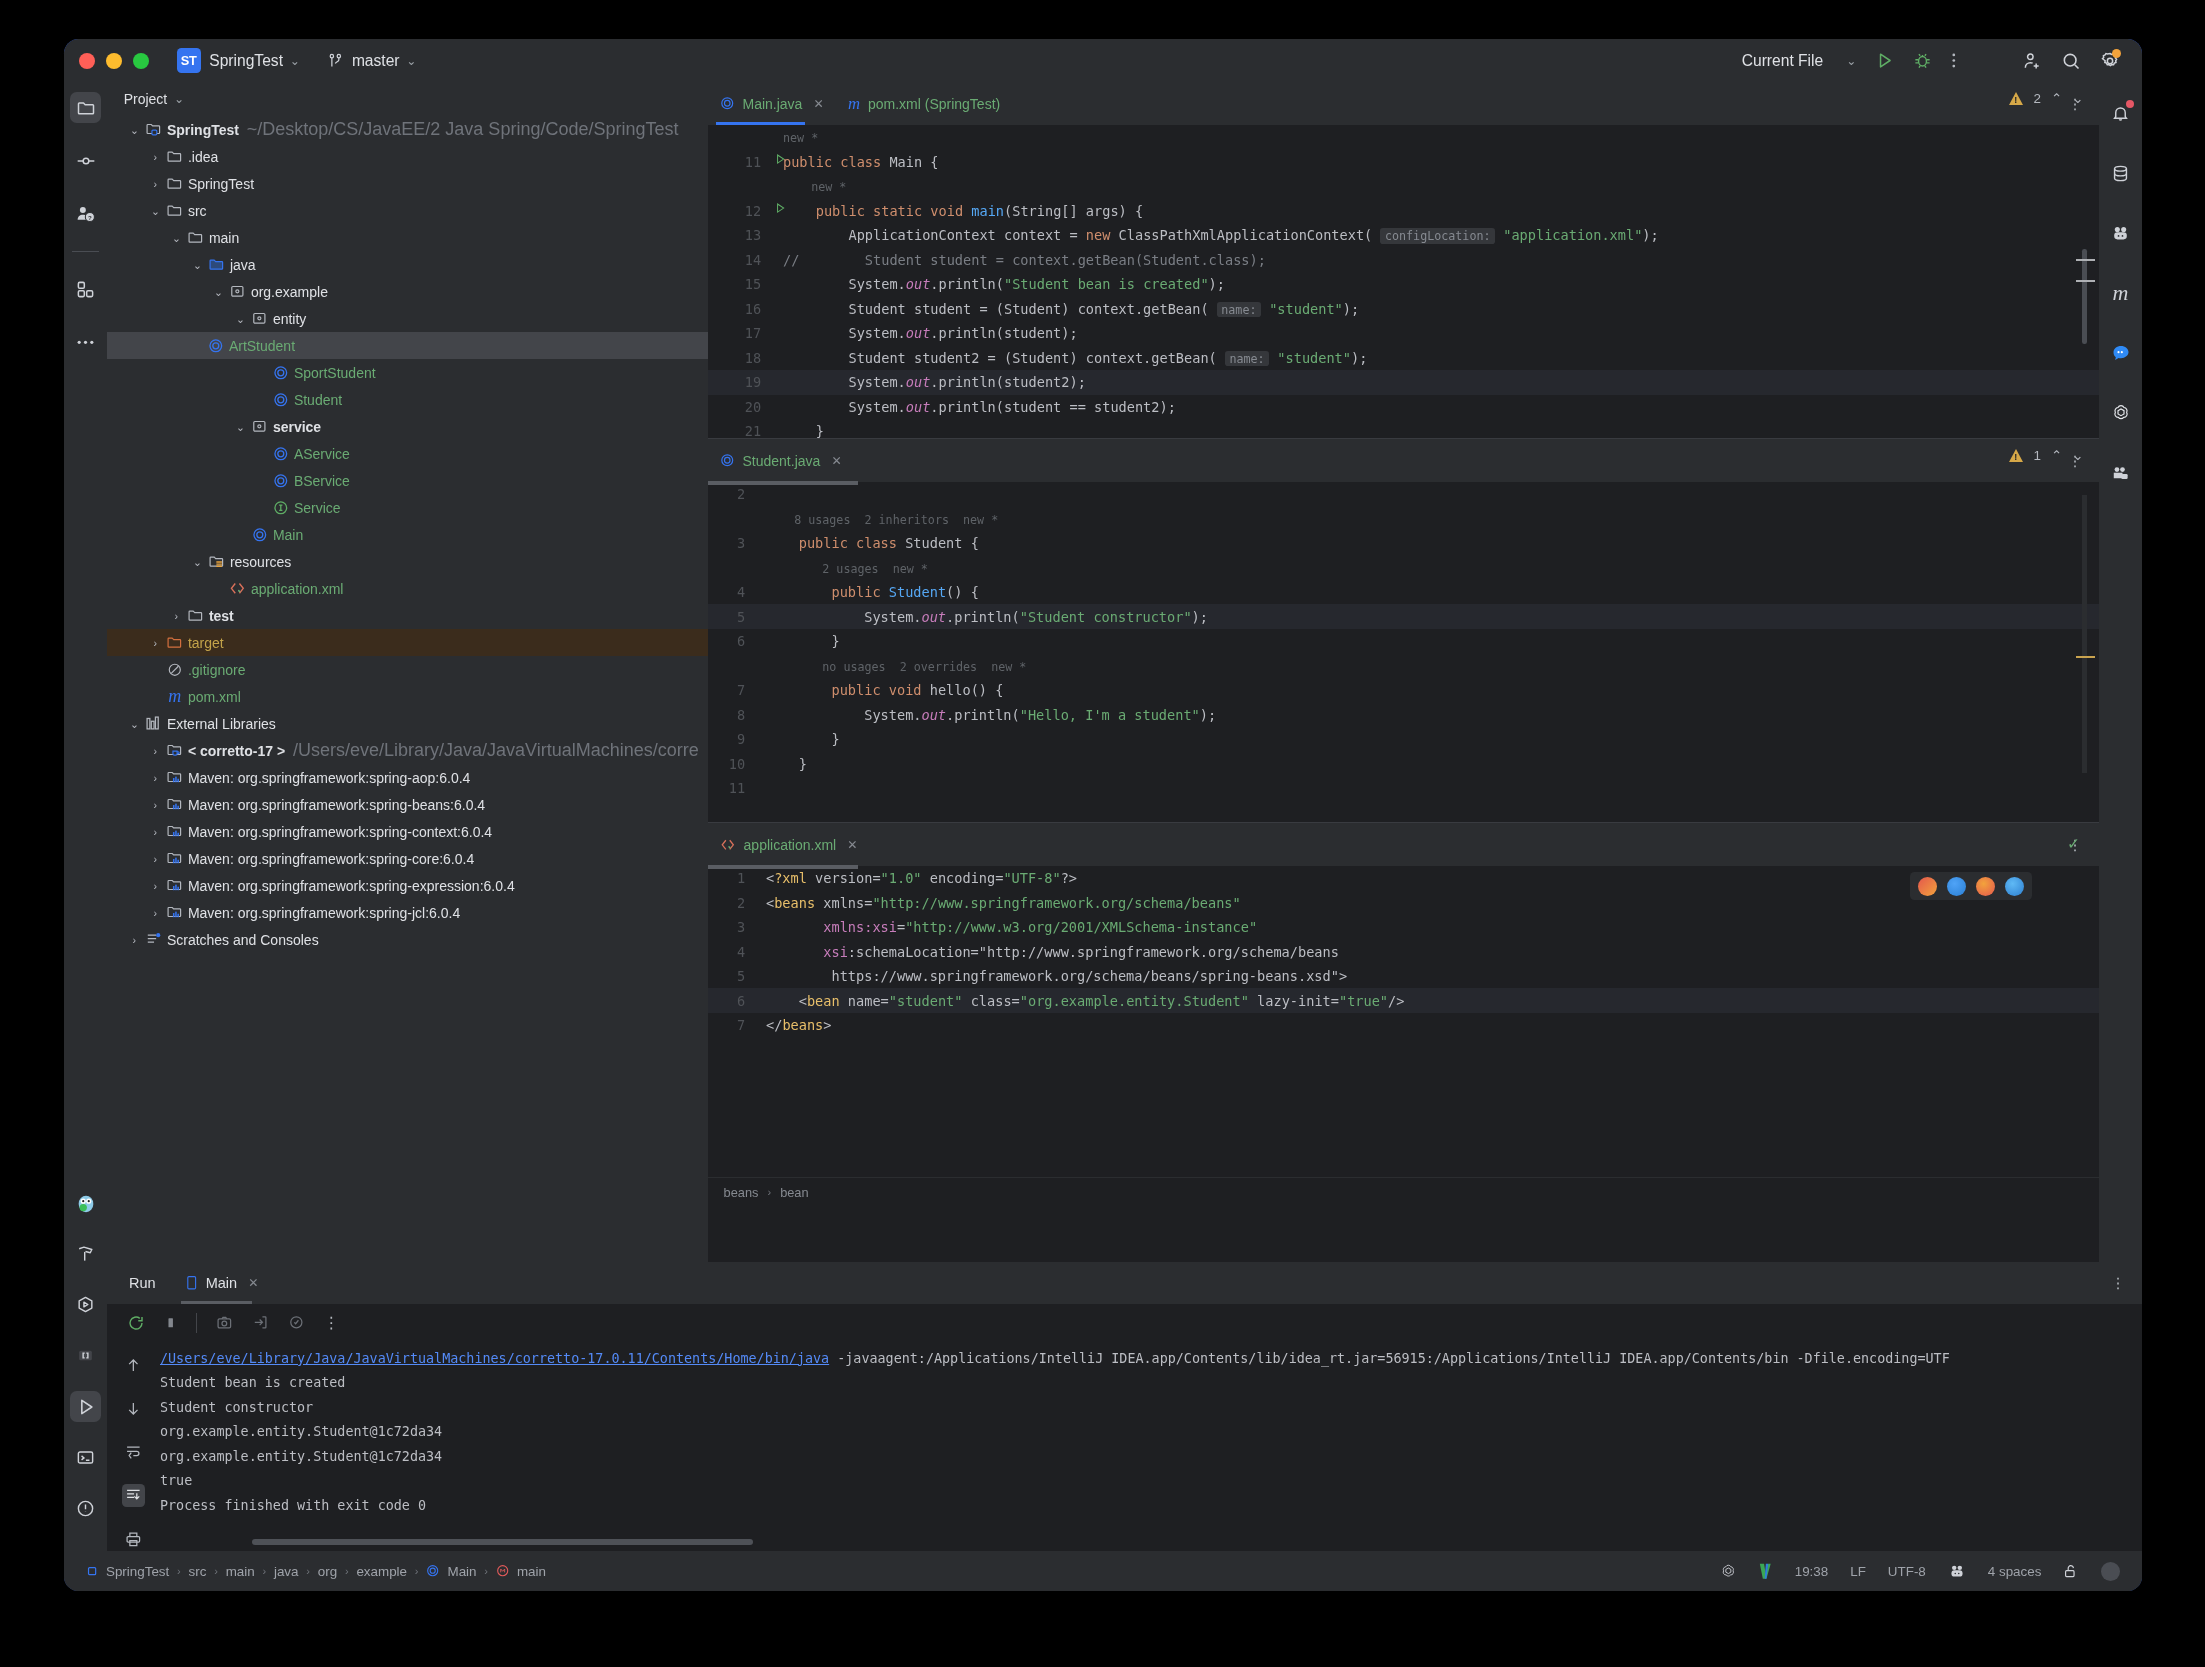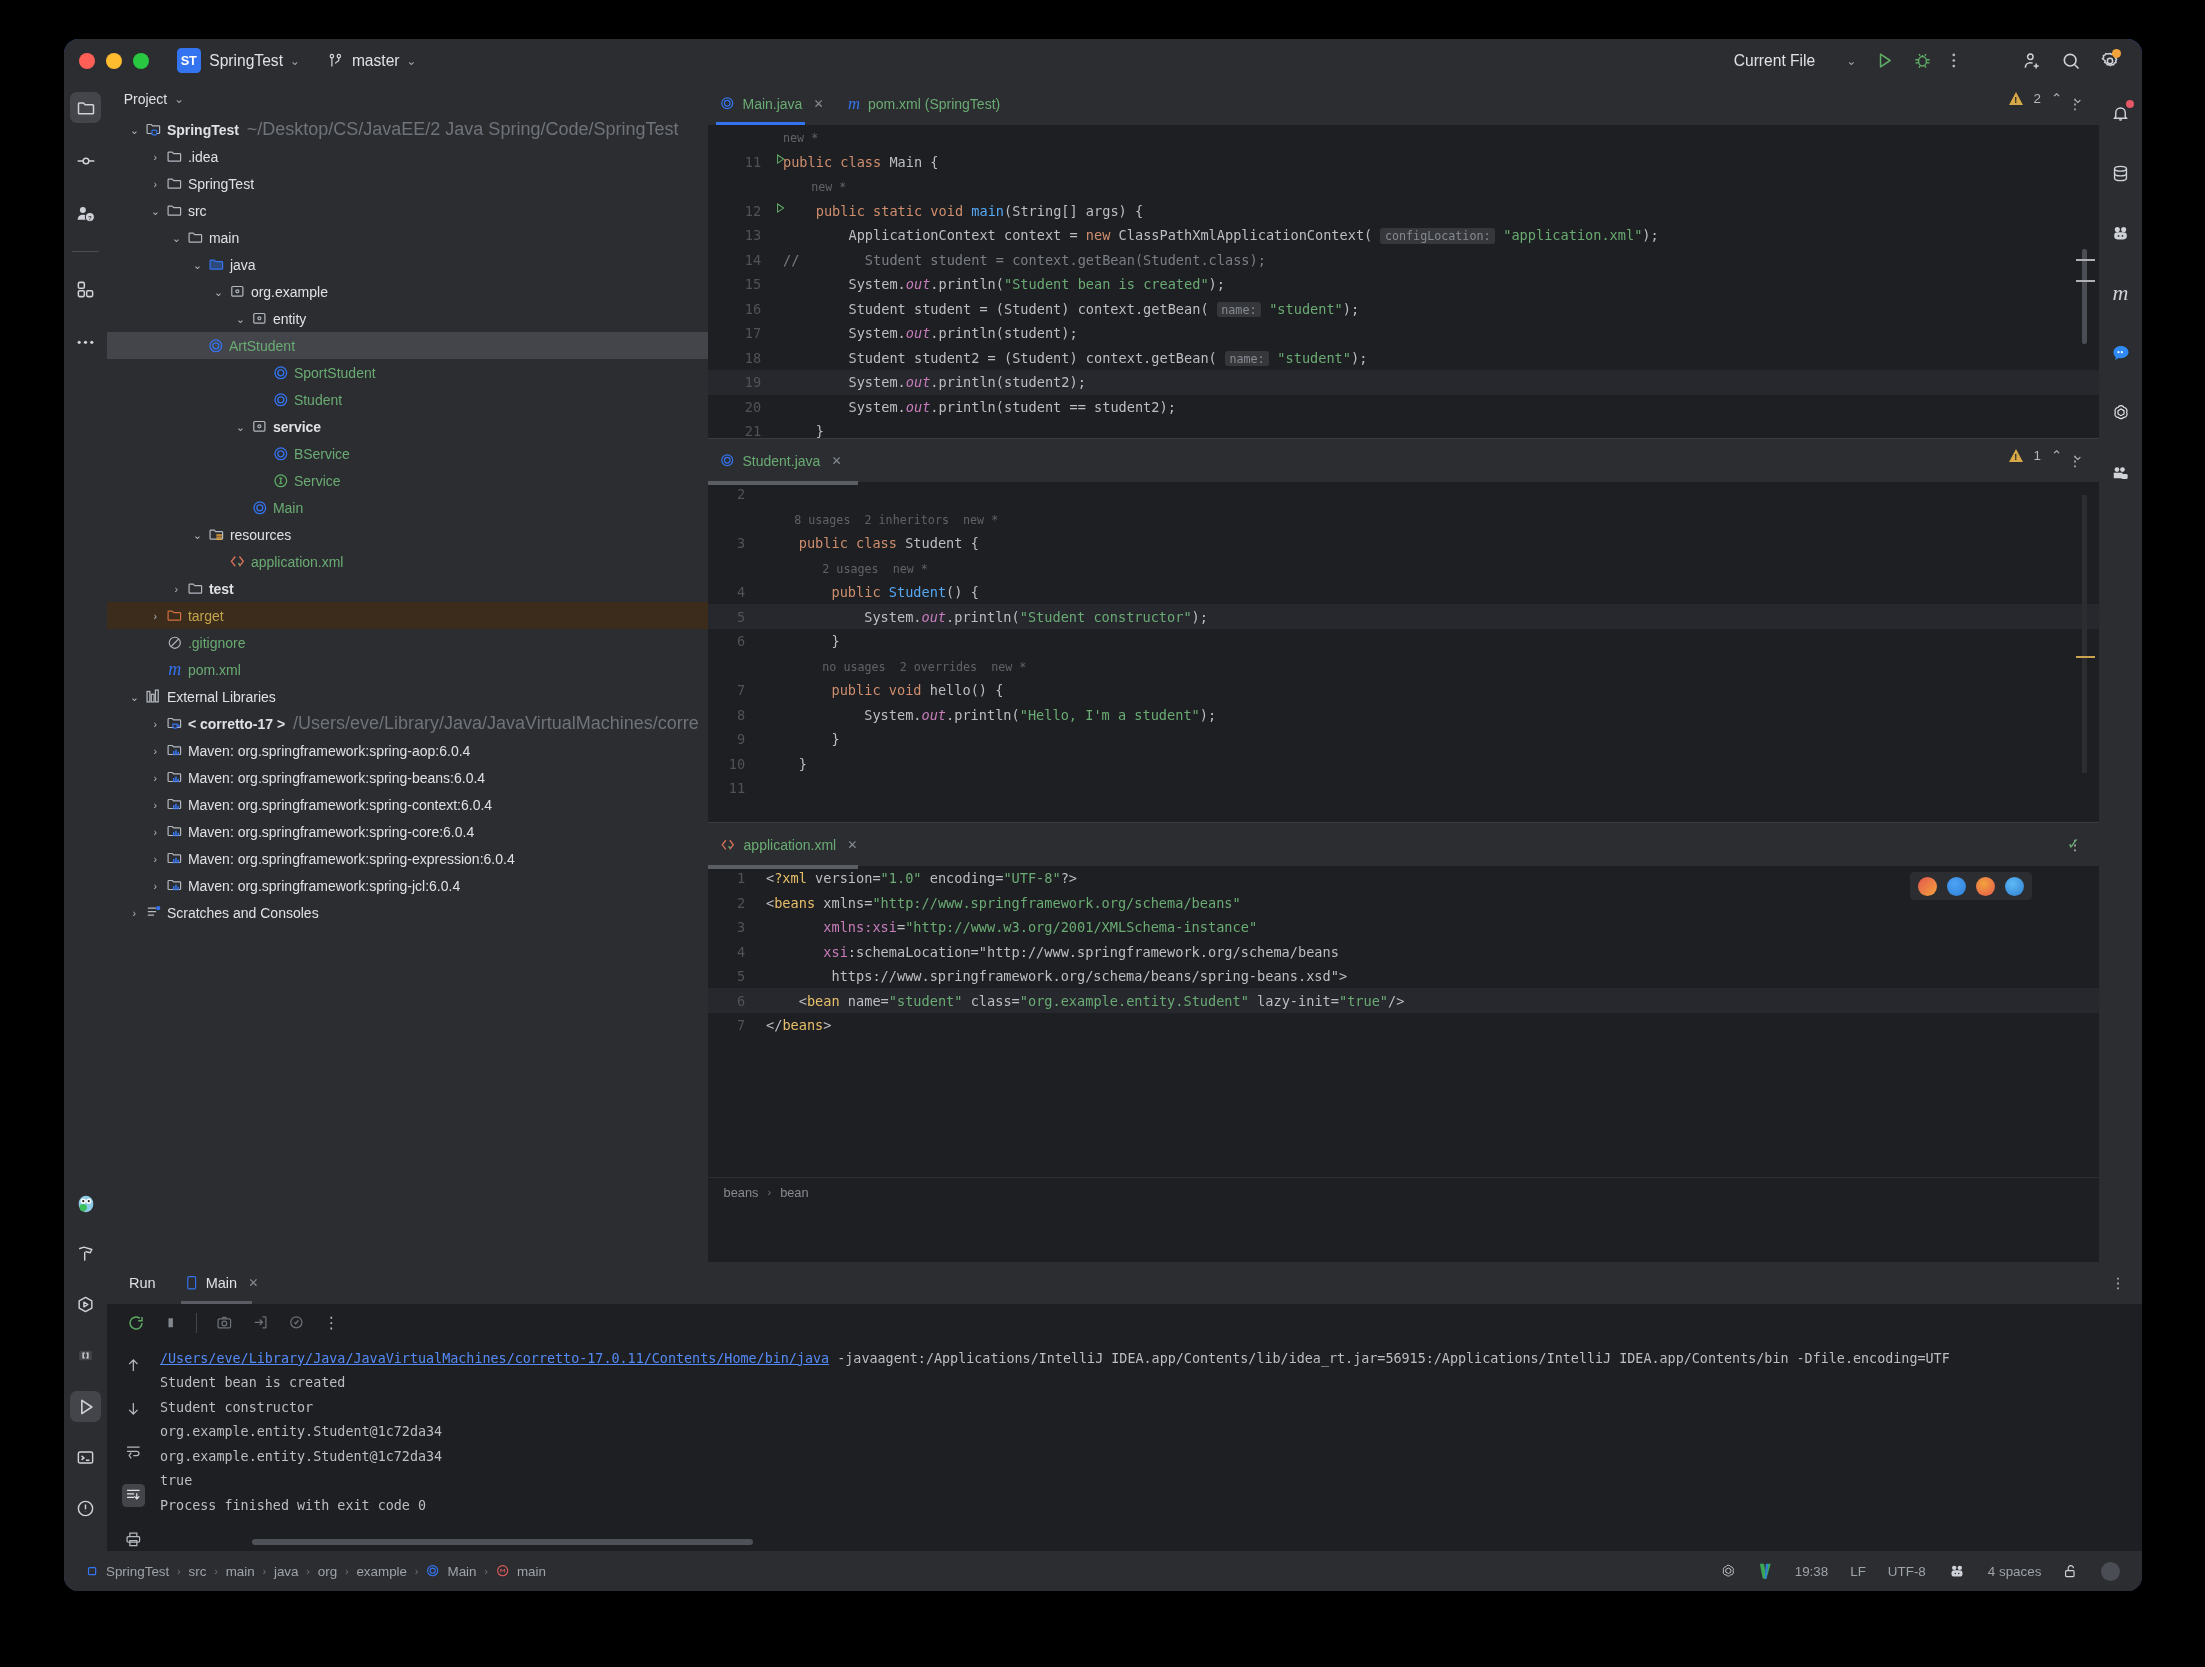--- a/index.html
+++ b/index.html
@@ -138,21 +138,21 @@
           <circle cx="7" cy="5" r="2.4"></circle>
             <circle cx="17" cy="5" r="2.4"></circle>
           <path d="M7 7.5V20M17 7.5v3c0 2.5-4 2.5-5 5"></path>
         </svg>
       </span>
       <span class="tb-label">master</span>
       <span class="chev">⌄</span>
     </div>
 
     <div class="tb-right">
-      <span class="tb-label" style="margin:12px">Current File</span>
+      <span class="tb-label" style="margin:4px">Current File</span>
       <span class="chev" style="margin:0">⌄</span>
       <span class="icobtn">
         <svg width="19" height="19" viewBox="0 0 24 24" fill="none" stroke="#5fad65" stroke-width="1.9" stroke-linejoin="round">
             <path d="M7 4l12 8-12 8z"></path>
           </svg>
       </span>
       <span class="icobtn">
         <svg width="19" height="19" viewBox="0 0 24 24" fill="none" stroke="#5fad65" stroke-width="1.8">
           <ellipse cx="12" cy="13" rx="5" ry="6"></ellipse>
             <path d="M12 7v-2M9 6L7.5 4M15 6l1.5-2M7 11H3M7 15H3M17 11h4M17 15h4M9 19l-1.5 2M15 19l1.5 2"></path>
@@ -445,20 +445,30 @@
         </div>
         <div class="trow" style="padding-left: 125px;">
           <span class="arrow">⌄</span>
           <span class="ticon">
             <svg width="16.7" height="16.7" viewBox="0 0 24 24" fill="none" stroke="#b4b8bf" stroke-width="1.7">
               <rect x="4" y="5" width="16" height="14" rx="1.6"></rect>
               <circle cx="12" cy="12" r="2.2"></circle>
             </svg>
           </span>
           <span class="tlabel bold">service</span>
+        </div>
+        <div class="trow" style="padding-left: 146px;">
+          <span class="arrow"></span>
+          <span class="ticon">
+            <svg width="15.6" height="15.6" viewBox="0 0 24 24" fill="none" stroke="#3574f0" stroke-width="2">
+              <circle cx="12" cy="12" r="9"></circle>
+              <circle cx="12" cy="12" r="4.6"></circle>
+            </svg>
+          </span>
+          <span class="tlabel green">AService</span>
         </div>
         <div class="trow" style="padding-left: 146px;">
           <span class="arrow"></span>
           <span class="ticon">
             <svg width="15.6" height="15.6" viewBox="0 0 24 24" fill="none" stroke="#3574f0" stroke-width="2">
               <circle cx="12" cy="12" r="9"></circle>
               <circle cx="12" cy="12" r="4.6"></circle>
             </svg>
           </span>
           <span class="tlabel green">BService</span>

